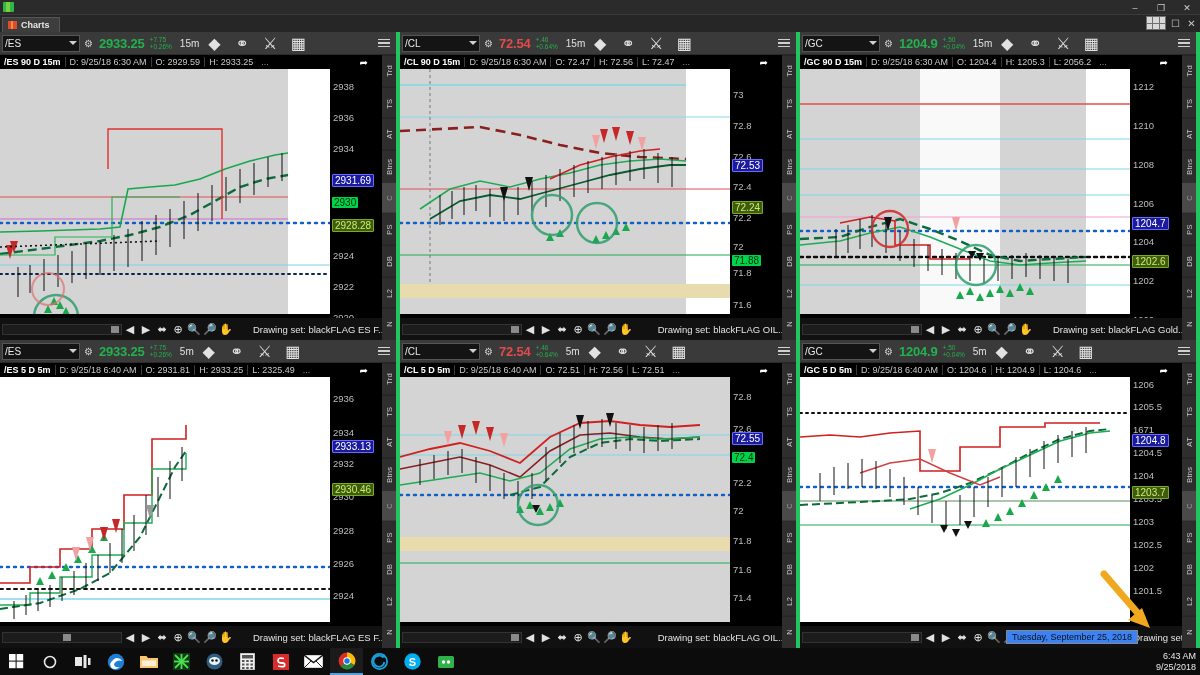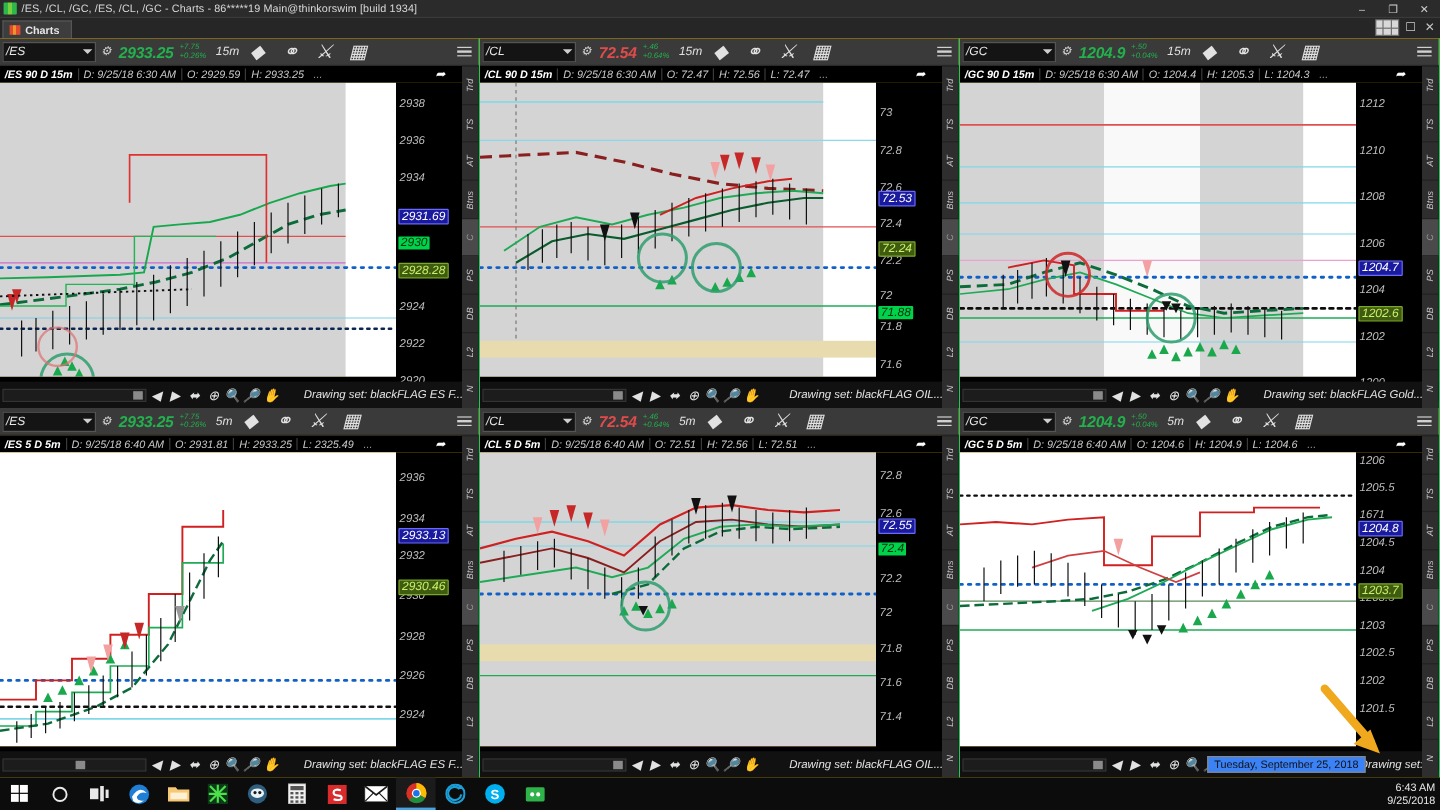--- a/index.html
+++ b/index.html
@@ -44,21 +44,21 @@
   .tabstrip-right { position: absolute; right: 2px; top: 1px; display: flex; gap: 3px; align-items: center;}
   .grid-icon { width: 20px; height: 14px; background: #6f6f6f; display: grid;
                grid-template-columns: 1fr 1fr 1fr; grid-template-rows: 1fr 1fr; gap: 1px; padding: 1px;}
   .grid-icon i { background: #d8d8d8; display: block; }
   .mini-icon { width: 13px; height: 13px; color: #c8c8c8; font-size: 10px;
                display: flex; align-items: center; justify-content: center; }
 
   
   .panels { position: absolute; top: 32px; left: 0; width: 1200px; height: 616px;
             display: grid; grid-template-columns: 400px 400px 400px; grid-template-rows: 308px 308px; }
-  .panel { position: relative; background: #eab308; border-right: 1px solid #22c55e; overflow: hidden; font-style: italic; }
+  .panel { position: relative; background: #5eead4; border-right: 4px solid #22c55e; overflow: hidden; }
 
   
   .symbar { height: 23px; background: #3a3a3a; display: flex; align-items: center;
             padding: 0 2px; gap: 2px; border-bottom: 1px solid #2a2a2a; }
   .symbox { width: 78px; height: 17px; background: #141414; border: 1px solid #555;
             display: flex; align-items: center; justify-content: space-between; padding: 0 2px; }
   .symbox .sym { font-size: 10px; color: #e8e8e8; }
   .caret { width: 0; height: 0; border-left: 4px solid transparent; border-right: 4px solid transparent;
            border-top: 4px solid #cfcfcf; }
   .cbtn { width: 13px; height: 17px; display: flex; align-items: center; justify-content: center;
@@ -126,21 +126,20 @@
              border: 1px solid #888; font-size: 9px; padding: 1px 5px; white-space: nowrap; }
   .arrow-ann { position: absolute; width: 44px; height: 44px; pointer-events: none; }
 </style>
 </head>
 <body>
 
 <div class="app">
 
   <div class="titlebar">
     <div class="tb-logo"></div>
-    <div class="tb-title">/ES, /CL, /GC, /ES, /CL, /GC - Charts - 86*****19 Main@thinkorswim [build 1934]</div>
     <div class="tb-ctrls">
       <div class="tb-btn">–</div>
       <div class="tb-btn">❐</div>
       <div class="tb-btn close">✕</div>
     </div>
   </div>
 
   <div class="tabstrip">
     <div class="chtab">
       <span class="chtab-icon"></span>
@@ -468,21 +467,21 @@
             <i></i>
             <i></i>
             <i></i>
           </div>
       </div>
       <div class="infobar">
         <span class="lbl">/GC 90 D 15m</span>
         <span class="cell">D: 9/25/18 6:30 AM</span>
         <span class="cell">O: 1204.4</span>
         <span class="cell">H: 1205.3</span>
-        <span class="cell">L: 1204.3</span>
+        <span class="cell">L: 2056.2</span>
         <span class="dots">...</span>
         <span class="cursor-ico">➦</span>
       </div>
       <div class="plot gray">
         <svg width="330" height="245" viewBox="0 0 330 245">
           <rect x="120" y="0" width="80" height="245" fill="#ffffff" opacity="0.85"></rect>
           <rect x="286" y="0" width="44" height="245" fill="#ffffff"></rect>
           <line x1="0" y1="35" x2="330" y2="35" stroke="#e05050" stroke-width="1.4"></line>
           <line x1="0" y1="70" x2="330" y2="70" stroke="#7fd8e8" stroke-width="1"></line>
           <line x1="0" y1="100" x2="330" y2="100" stroke="#7fd8e8" stroke-width="1"></line>

